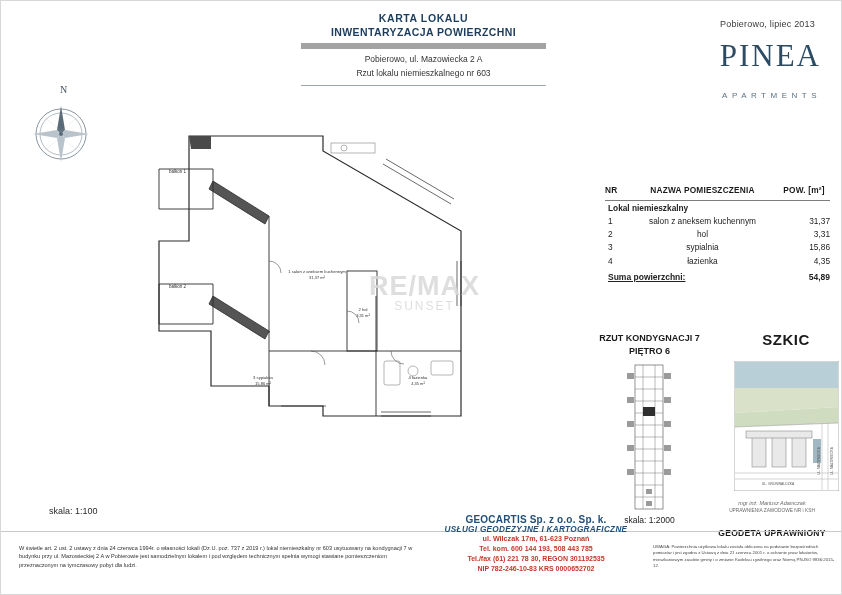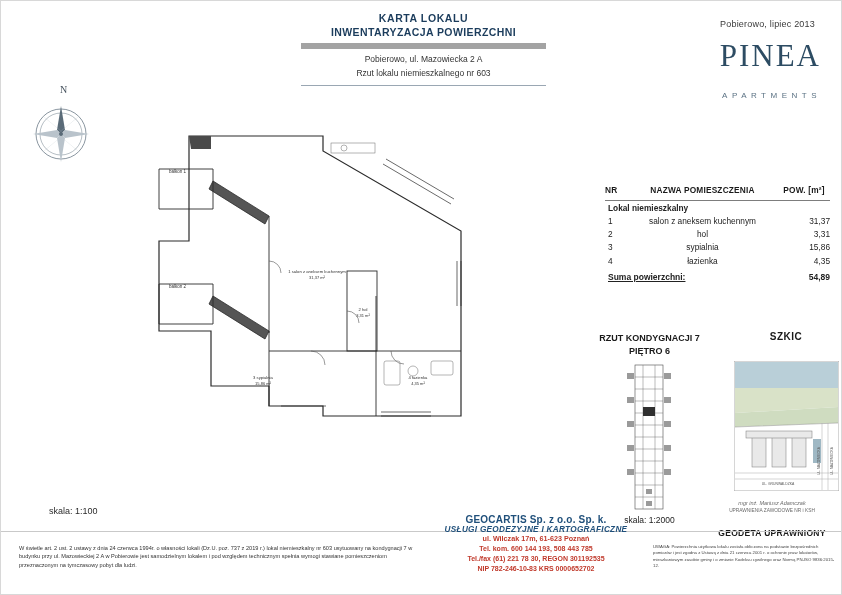--- a/index.html
+++ b/index.html
@@ -109,21 +109,21 @@
     position:absolute; left:586px; top:330px; width:125px; text-align:center;
   }
   .kond .t1 { font-size:9px; font-weight:bold; color:#1a1a1a; line-height:14px; }
   .kond .t2 { font-size:9px; font-weight:bold; color:#1a1a1a; line-height:13px; }
   .kond-scale { position:absolute; left:586px; top:514px; width:125px; text-align:center;
     font-size:8.5px; color:#222; }
 
   .szkic {
     position:absolute; left:730px; top:330px; width:110px; text-align:center;
   }
-  .szkic .t1 { font-size:10px; font-weight:bold; color:#1a1a1a; letter-spacing:.5px; }
+  .szkic .t1 { font-size:15px; font-weight:bold; color:#1a1a1a; letter-spacing:.5px; }
 
   .geodeta {
     position:absolute; left:706px; top:498px; width:130px; text-align:center;
   }
   .geodeta .sig { font-size:5.5px; color:#6a6a6a; line-height:8px; font-style:italic;}
   .geodeta .sig2 { font-size:4.8px; color:#6a6a6a; line-height:7px; }
   .geodeta .t { font-size:8.5px; font-weight:bold; color:#1a1a1a; letter-spacing:.3px; margin-top:14px;}
 
   
   .foot-rule { position:absolute; left:0; right:0; top:530px; height:1px; background:#c9c9c9; }
@@ -261,20 +261,24 @@
     <div class="room-label" style="left:72px; top:254px; width:80px;">
       <div class="nm">3 sypialnia</div>
       <div class="ar">15,86 m²</div>
     </div>
     <div class="room-label" style="left:232px; top:254px; width:70px;">
       <div class="nm">4 łazienka</div>
       <div class="ar">4,35 m²</div>
     </div>
   </div>
 
+  <div class="watermark">
+    <div class="w1">RE/MAX</div>
+    <div class="w2">SUNSET</div>
+  </div>
 
   <div class="scale-left">skala: 1:100</div>
 
   <div class="tbl">
     <table>
       <thead>
         <tr>
           <th class="c1">NR</th>
           <th class="c2">NAZWA POMIESZCZENIA</th>
           <th class="c3">POW. [m²]</th>

